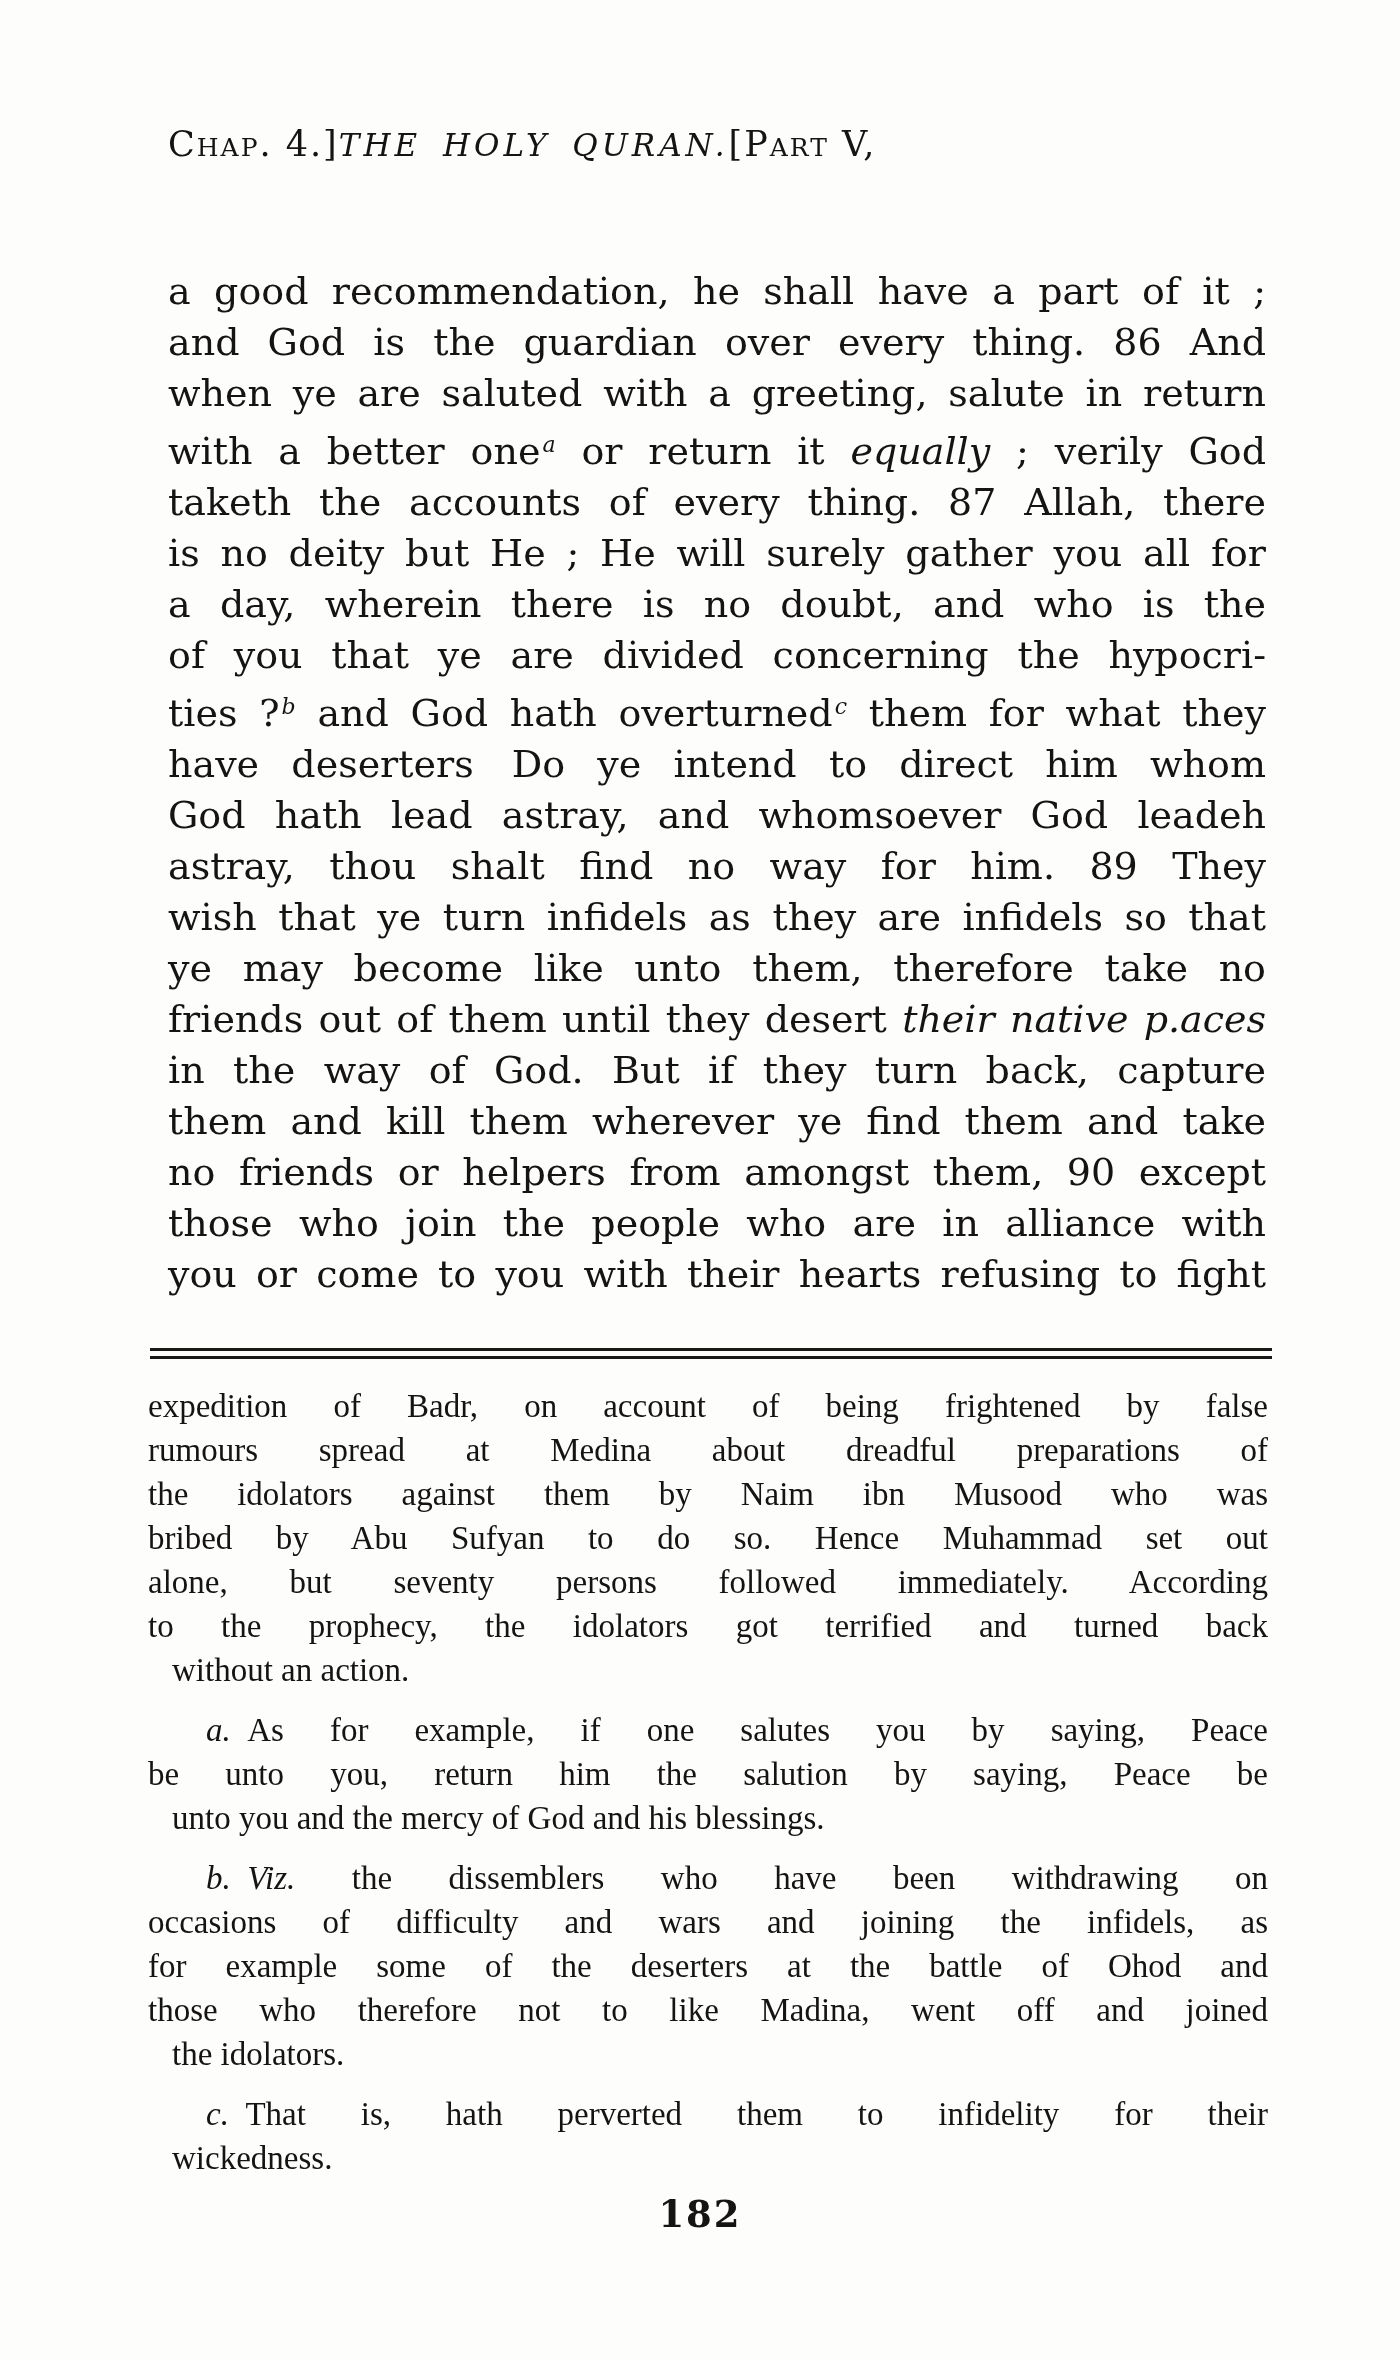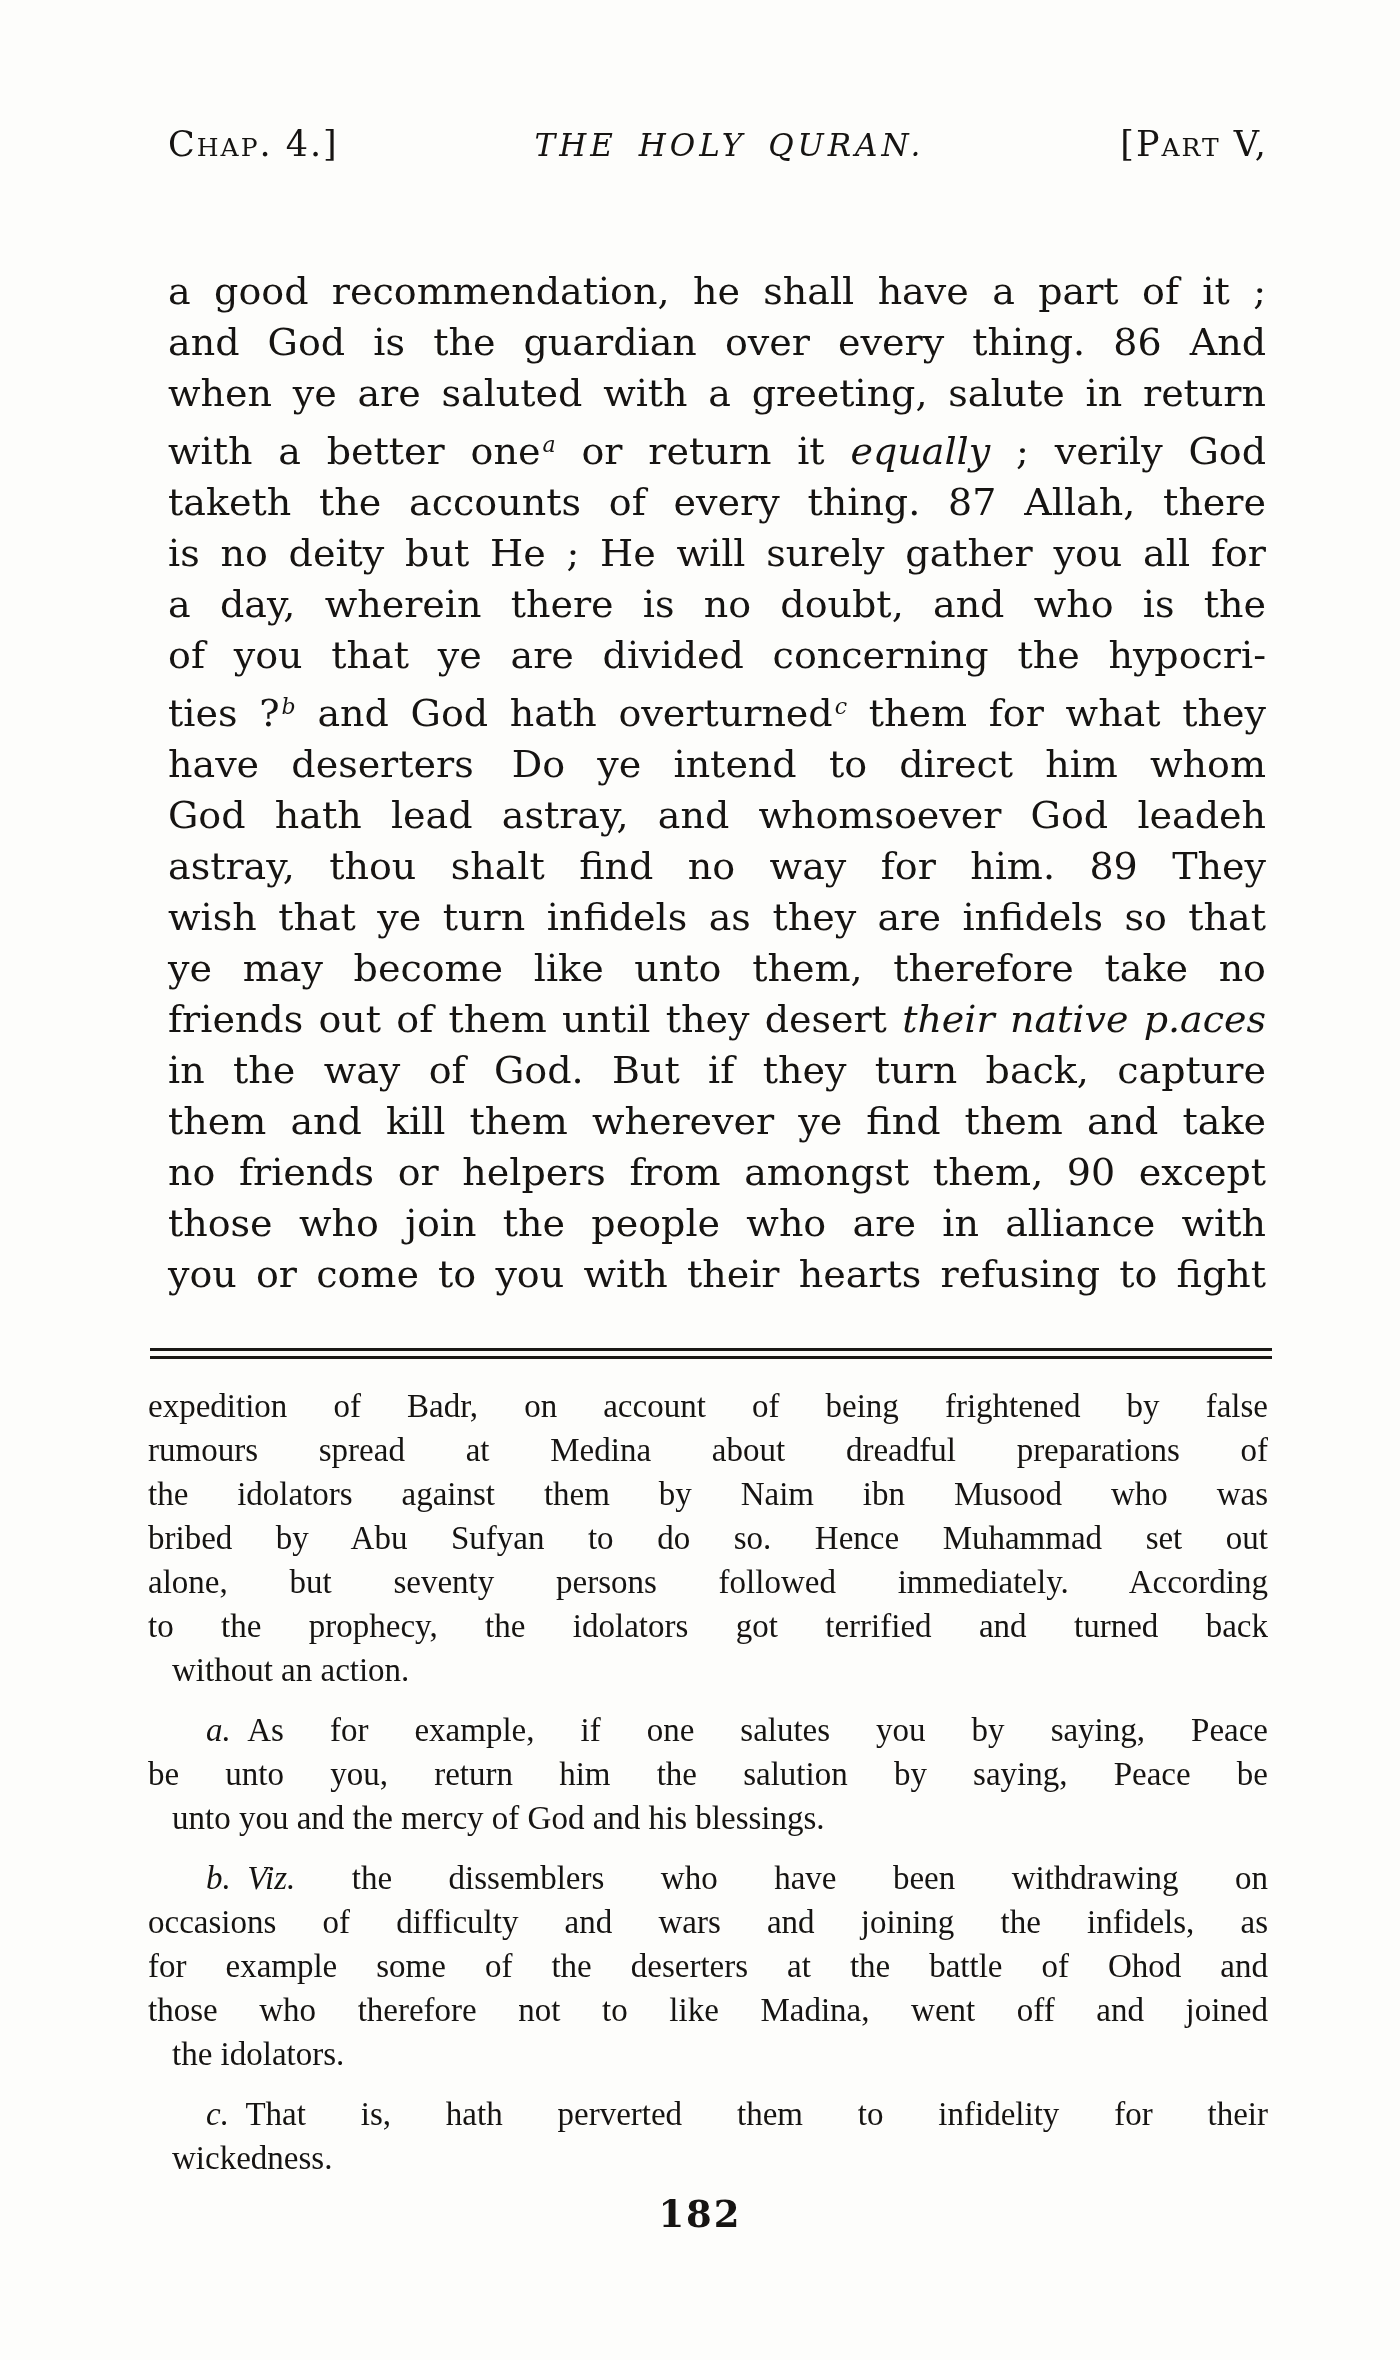--- a/index.html
+++ b/index.html
@@ -11,21 +11,20 @@
     background: #fdfdfb;
     color: #161412;
     font-family: "DejaVu Serif", "Liberation Serif", serif;
     overflow: hidden;
   }
   
   .running-head {
     position: absolute;
     top: 124px; left: 168px; right: 132px;
     display: flex;
-    justify-content: space-between;
     align-items: baseline;
     font-size: 35px;
   }
   .rh-side { font-variant: small-caps; letter-spacing: 2px; }
   .rh-center { font-size: 31px; letter-spacing: 4px; word-spacing: 8px; font-style: italic; }
   
   .body-text {
     position: absolute;
     top: 266px; left: 168px; width: 1098px;
     font-size: 38px;

